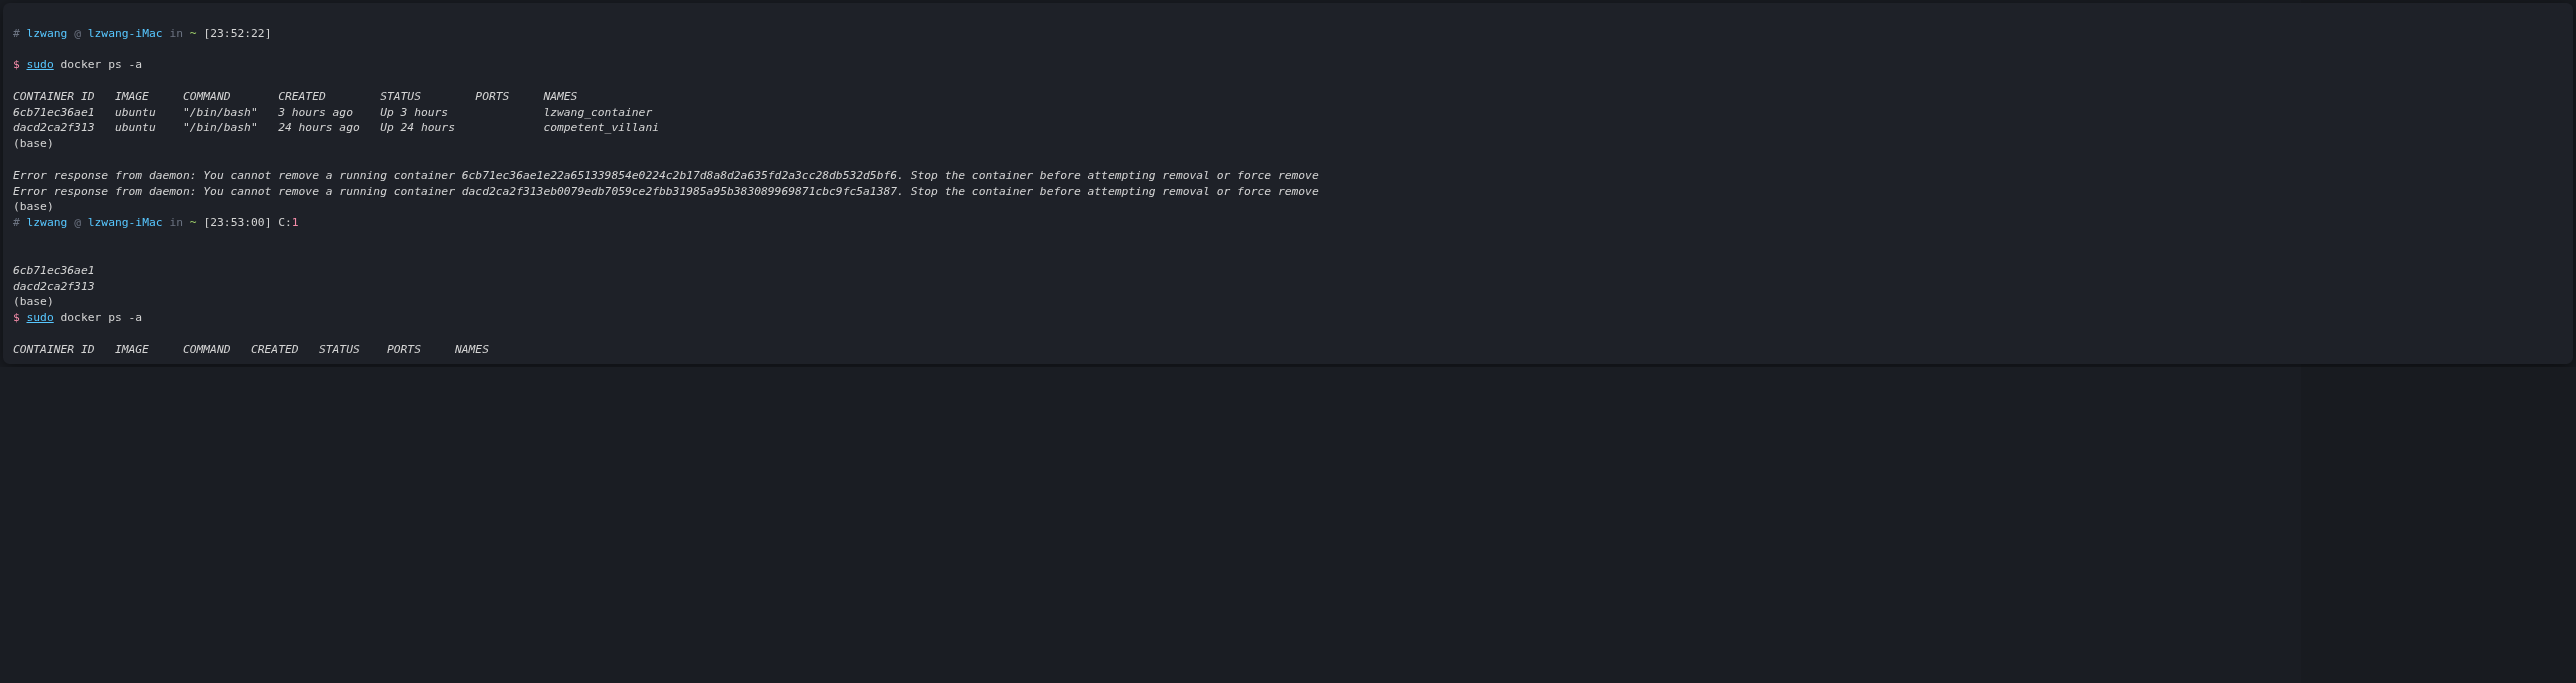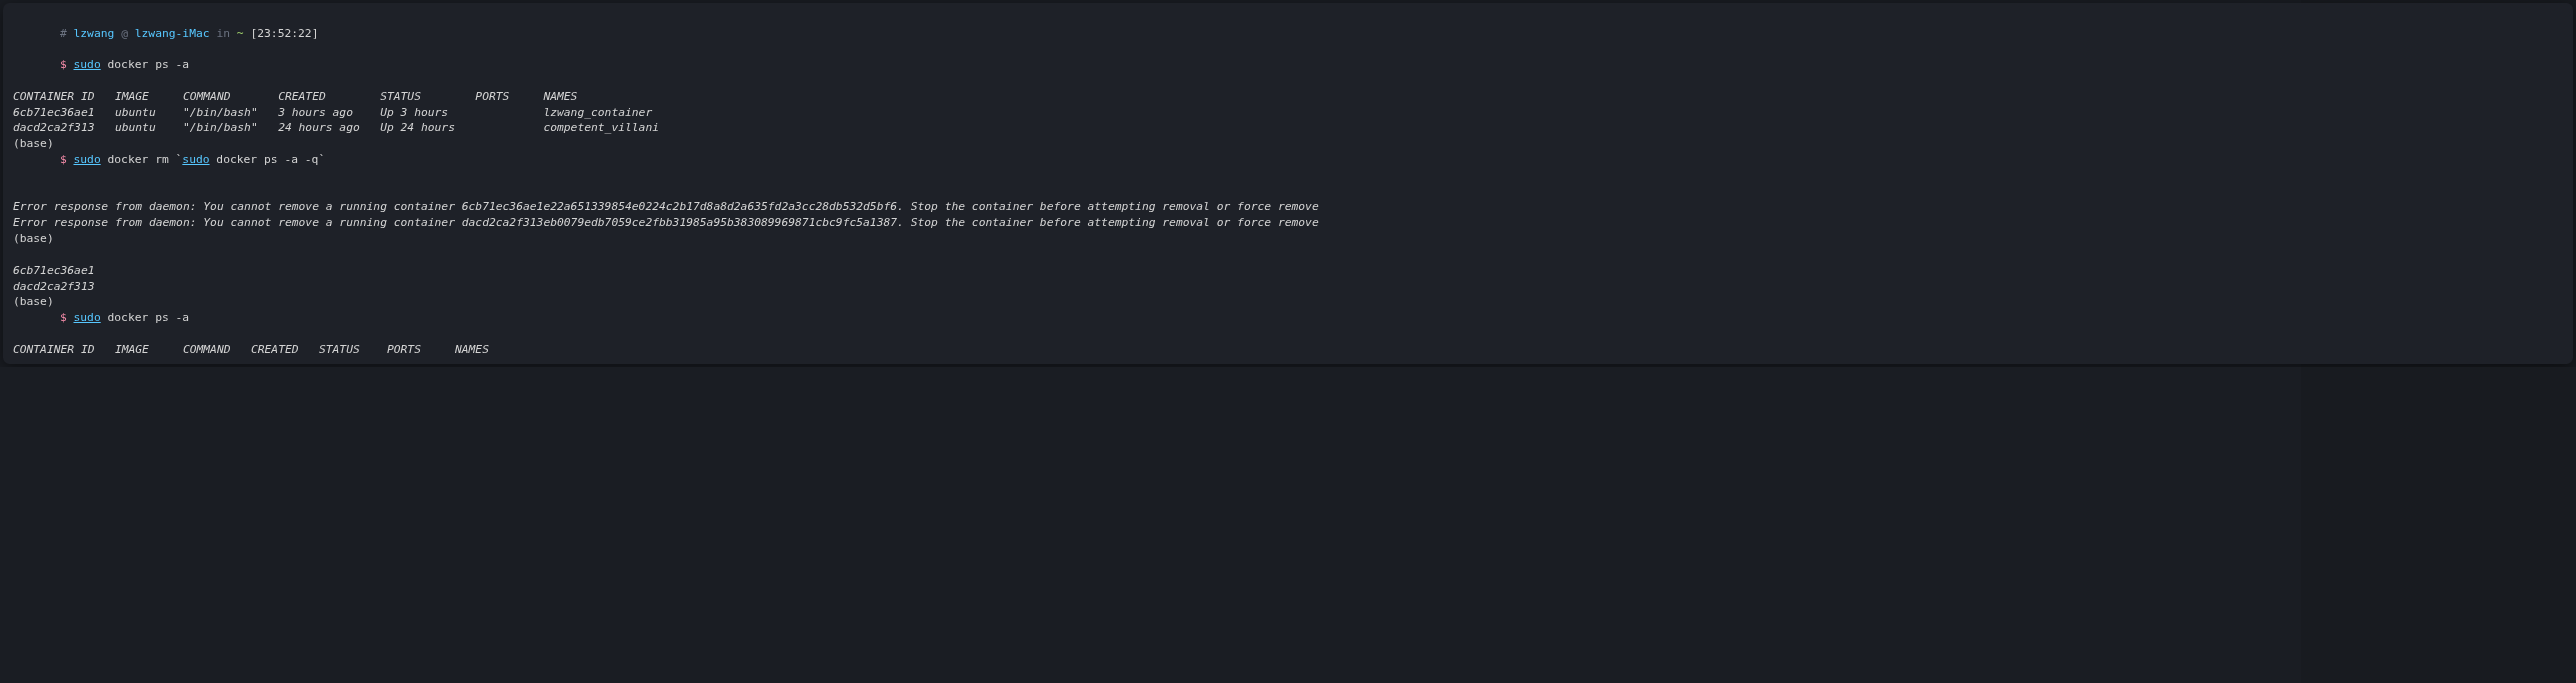--- a/index.html
+++ b/index.html
@@ -16,21 +16,21 @@
       border-radius: 6.5px;
       overflow: hidden;
       box-shadow: 0 3.2px 16px rgba(0,0,0,0.5);
       width: 100%;
     }
     .terminal-content {
       padding: 6.5px 9.7px;
       white-space: pre;
       overflow-x: auto;
     }
-    .prompt-line { display: block; margin-left: 47px; }
+    .prompt-line { display: block; }
     .hash { color: #6b7280; }
     .user { color: #57c7ff; }
     .at { color: #6b7280; }
     .host { color: #57c7ff; }
     .in { color: #6b7280; }
     .path { color: #9ece6a; }
     .time { color: #d4d4d4; }
     .exit-marker { color: #d4d4d4; }
     .exit-code { color: #f38ba8; }
     .dollar { color: #f38ba8; font-weight: 500; }
@@ -85,25 +85,25 @@
 Source changed "/Users/lzwang/ByHue</div>
 
 <div class="terminal-window">
 <div class="terminal-content">
 <span class="prompt-line"><span class="hash">#</span> <span class="user">lzwang</span> <span class="at">@</span> <span class="host">lzwang-iMac</span> <span class="in">in</span> <span class="path">~</span> <span class="time">[23:52:22]</span></span>
 <span class="prompt-line"><span class="dollar">$</span> <span class="sudo">sudo</span><span class="cmd"> docker ps -a</span></span>
 <span class="output header-row">CONTAINER ID   IMAGE     COMMAND       CREATED        STATUS        PORTS     NAMES</span>
 <span class="output">6cb71ec36ae1   ubuntu    "/bin/bash"   3 hours ago    Up 3 hours              lzwang_container</span>
 <span class="output">dacd2ca2f313   ubuntu    "/bin/bash"   24 hours ago   Up 24 hours             competent_villani</span>
 <span class="base">(base)</span>
-<span class="prompt-line"><span class="dollar">$</span> <span class="sudo">sudo</span><span class="cmd"> docker rm `</span><span class="sudo">sudo</span><span class="cmd"> docker ps -a -q`</span></span>
 <span class="output"> </span>
 <span class="output">Error response from daemon: You cannot remove a running container 6cb71ec36ae1e22a651339854e0224c2b17d8a8d2a635fd2a3cc28db532d5bf6. Stop the container before attempting removal or force remove</span>
 <span class="output">Error response from daemon: You cannot remove a running container dacd2ca2f313eb0079edb7059ce2fbb31985a95b383089969871cbc9fc5a1387. Stop the container before attempting removal or force remove</span>
 <span class="base">(base)</span>
+<span class="prompt-line"><span class="hash">#</span> <span class="user">lzwang</span> <span class="at">@</span> <span class="host">lzwang-iMac</span> <span class="in">in</span> <span class="path">~</span> <span class="time">[23:53:00]</span><span class="exit-marker"> C:</span><span class="exit-code">1</span></span>
 <span class="output"> </span>
 <span class="output">6cb71ec36ae1</span>
 <span class="output">dacd2ca2f313</span>
 <span class="base">(base)</span>
 <span class="prompt-line"><span class="dollar">$</span> <span class="sudo">sudo</span><span class="cmd"> docker ps -a</span></span>
 <span class="output header-row">CONTAINER ID   IMAGE     COMMAND   CREATED   STATUS    PORTS     NAMES</span>
 </div>
 </div>
 
 

